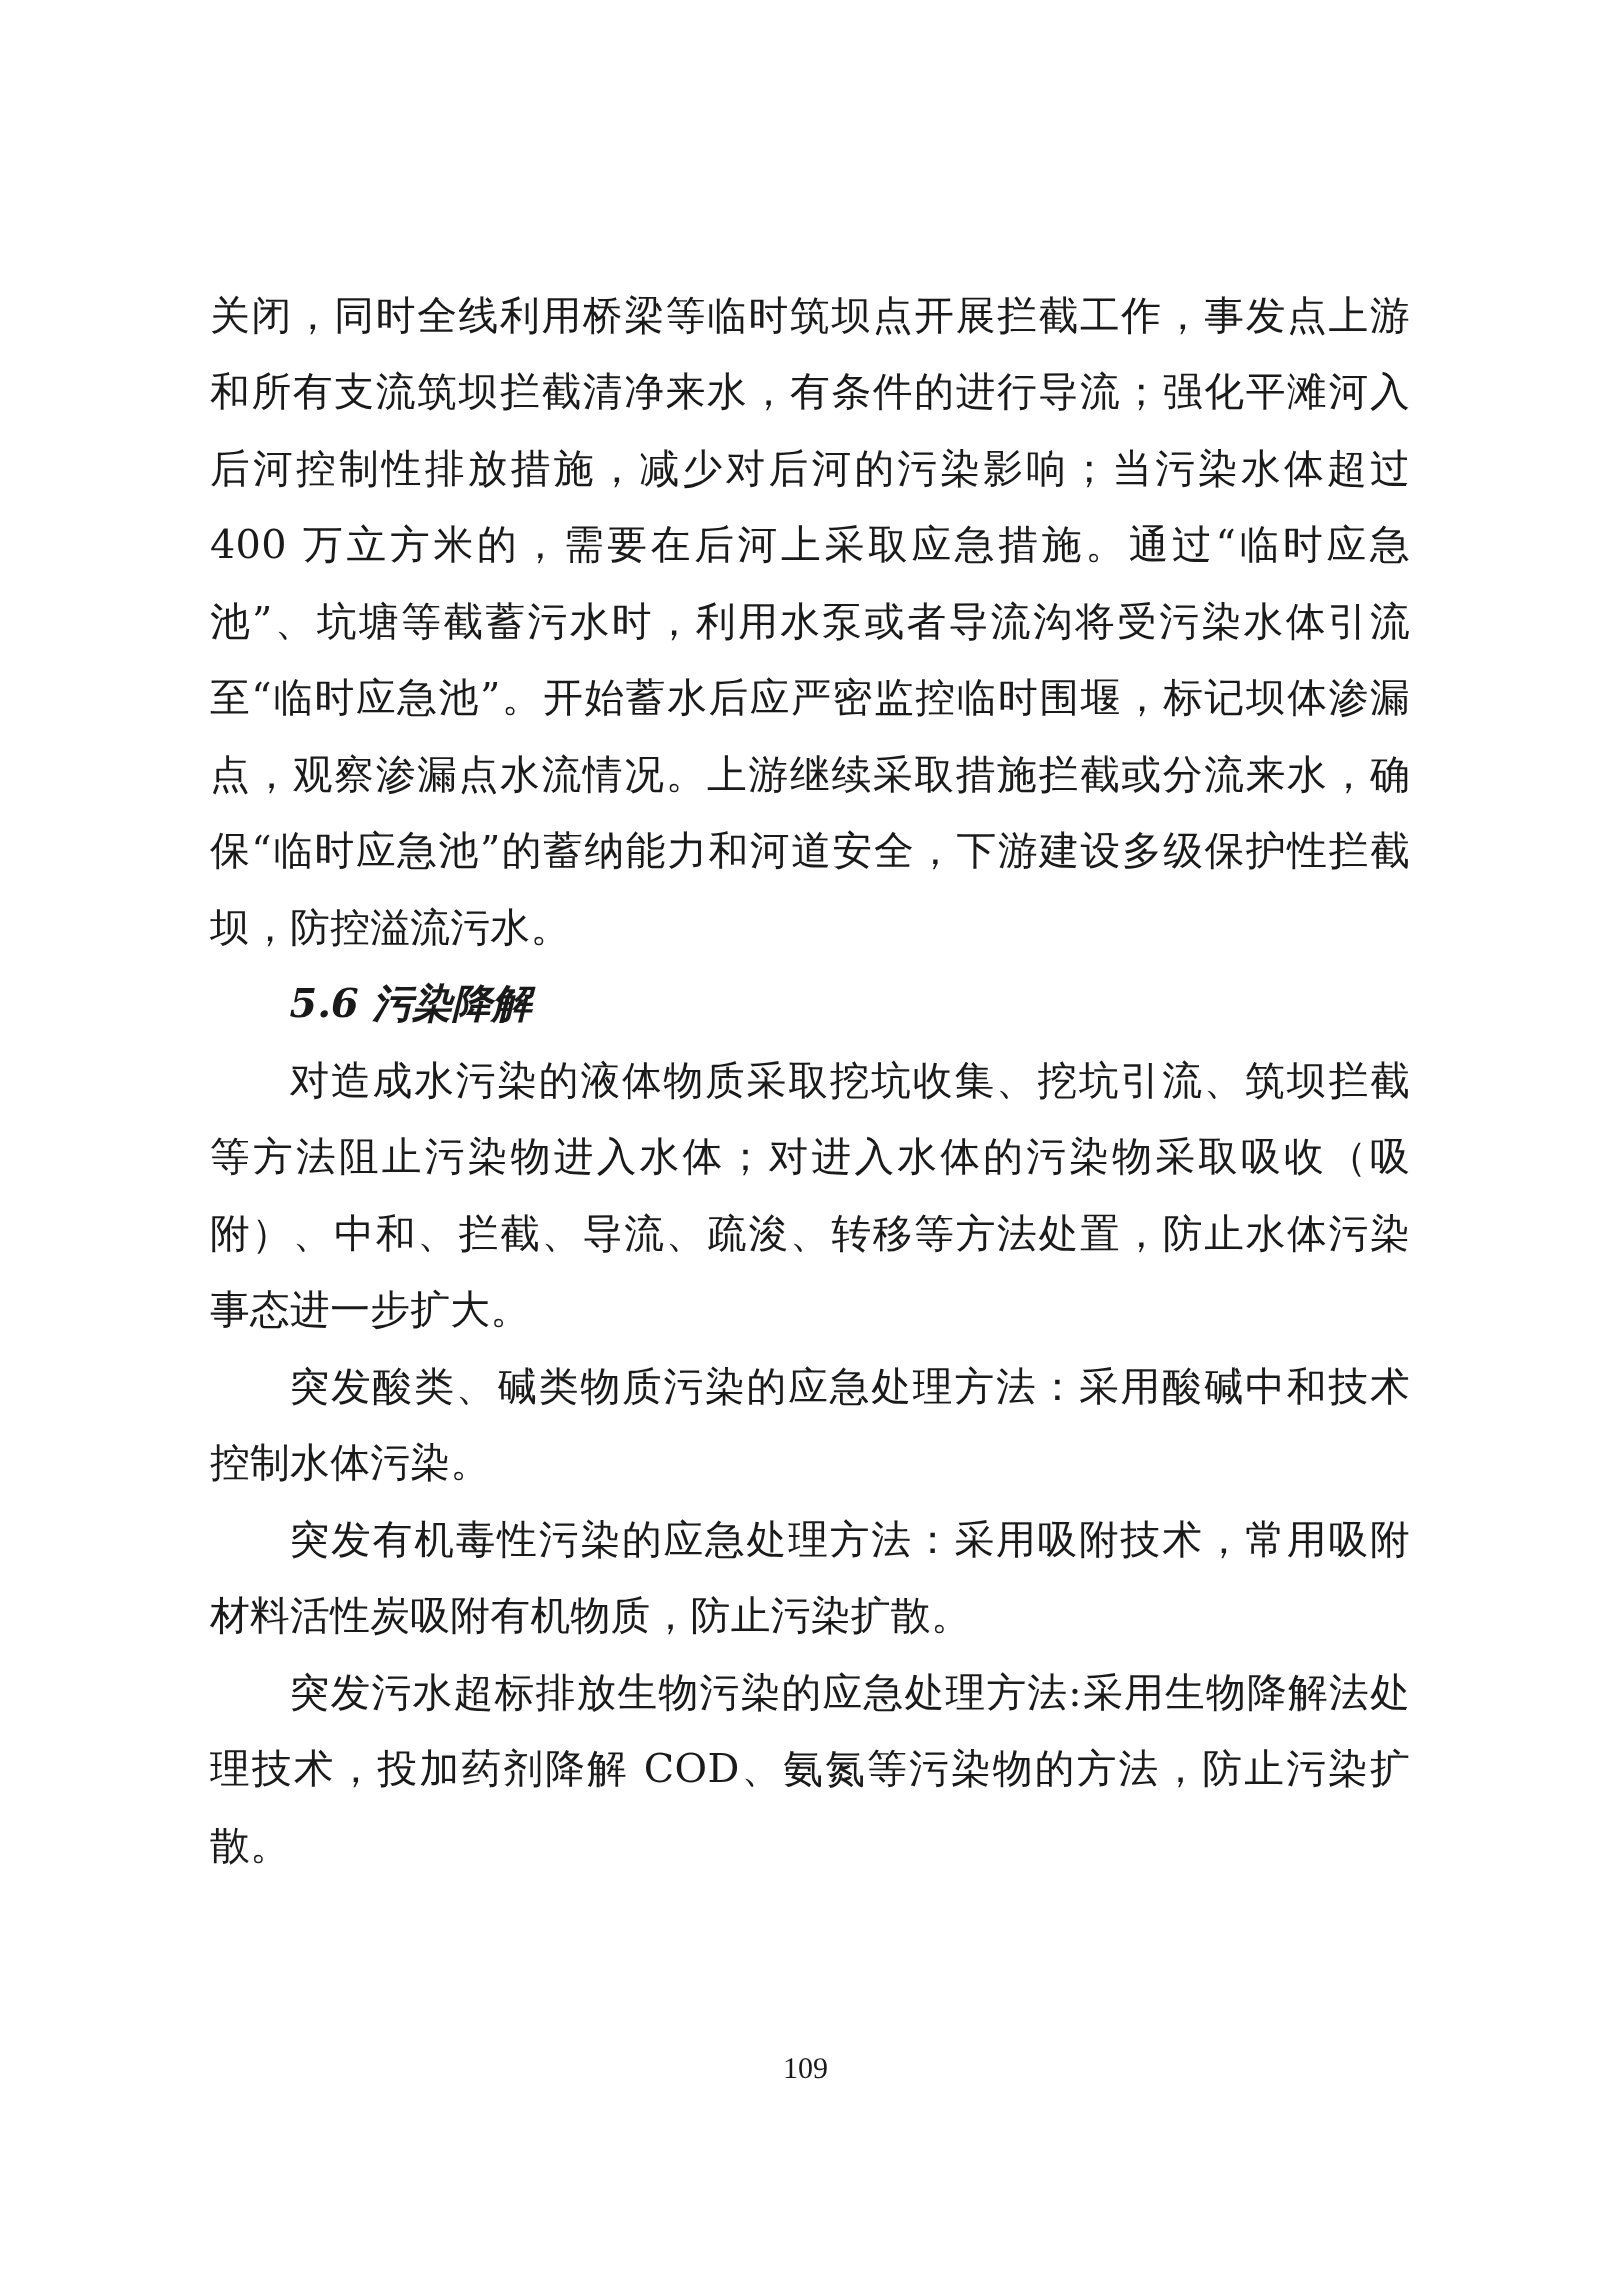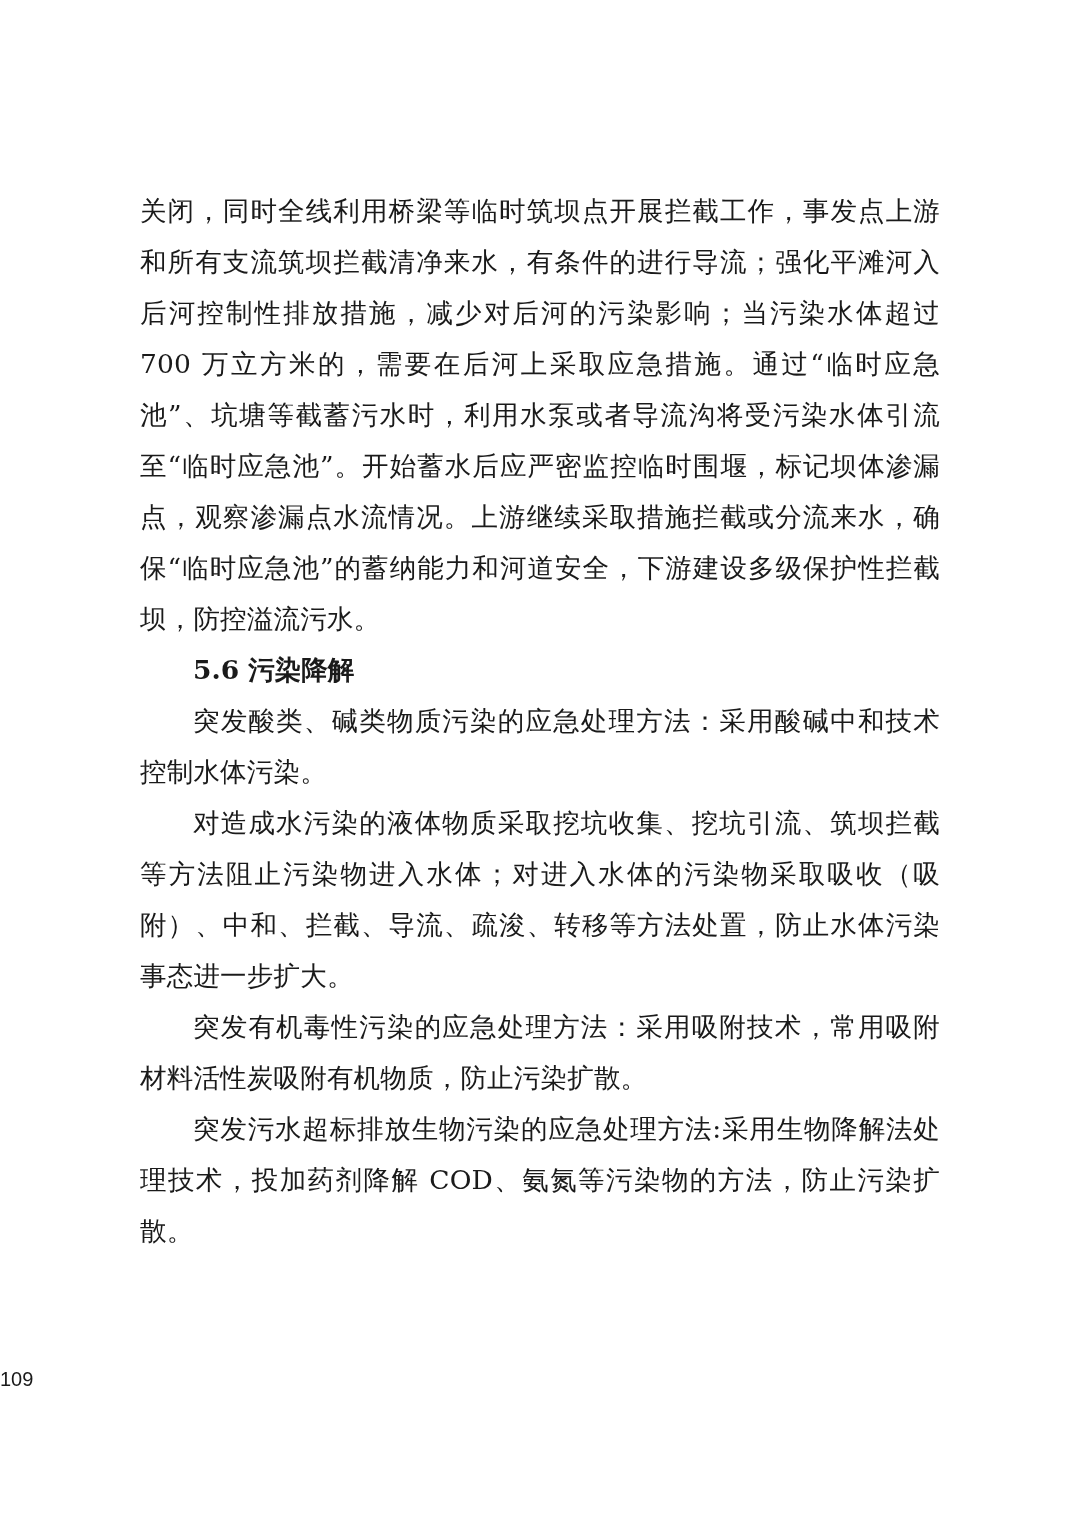--- a/index.html
+++ b/index.html
@@ -35,46 +35,47 @@
   .para.indent {
     text-indent: 2em;
   }
   .heading {
     font-family: "DejaVu Serif", "Liberation Serif", serif;
     font-size: 26.5px;
     line-height: 51px;
     color: #1a1a1a;
     margin: 0;
     text-indent: 2em;
+    font-style: italic;
   }
   .page-number {
     position: absolute;
     left: 0;
     right: 0;
     top: 1368px;
-    text-align: left;
-    font-family: Liberation Sans, sans-serif;
+    text-align: center;
+    font-family: Liberation Serif, serif;
     font-size: 20px;
     color: #1a1a1a;
   }
 </style>
 </head>
 <body>
 
 <div class="page">
 
   <div class="content">
 
-    <p class="para">关闭，同时全线利用桥梁等临时筑坝点开展拦截工作，事发点上游和所有支流筑坝拦截清净来水，有条件的进行导流；强化平滩河入后河控制性排放措施，减少对后河的污染影响；当污染水体超过 700 万立方米的，需要在后河上采取应急措施。通过“临时应急池”、坑塘等截蓄污水时，利用水泵或者导流沟将受污染水体引流至“临时应急池”。开始蓄水后应严密监控临时围堰，标记坝体渗漏点，观察渗漏点水流情况。上游继续采取措施拦截或分流来水，确保“临时应急池”的蓄纳能力和河道安全，下游建设多级保护性拦截坝，防控溢流污水。</p>
+    <p class="para">关闭，同时全线利用桥梁等临时筑坝点开展拦截工作，事发点上游和所有支流筑坝拦截清净来水，有条件的进行导流；强化平滩河入后河控制性排放措施，减少对后河的污染影响；当污染水体超过 400 万立方米的，需要在后河上采取应急措施。通过“临时应急池”、坑塘等截蓄污水时，利用水泵或者导流沟将受污染水体引流至“临时应急池”。开始蓄水后应严密监控临时围堰，标记坝体渗漏点，观察渗漏点水流情况。上游继续采取措施拦截或分流来水，确保“临时应急池”的蓄纳能力和河道安全，下游建设多级保护性拦截坝，防控溢流污水。</p>
 
     <h2 class="heading">5.6 污染降解</h2>
 
+    <p class="para indent">对造成水污染的液体物质采取挖坑收集、挖坑引流、筑坝拦截等方法阻止污染物进入水体；对进入水体的污染物采取吸收（吸附）、中和、拦截、导流、疏浚、转移等方法处置，防止水体污染事态进一步扩大。</p>
+
     <p class="para indent">突发酸类、碱类物质污染的应急处理方法：采用酸碱中和技术控制水体污染。</p>
-
-    <p class="para indent">对造成水污染的液体物质采取挖坑收集、挖坑引流、筑坝拦截等方法阻止污染物进入水体；对进入水体的污染物采取吸收（吸附）、中和、拦截、导流、疏浚、转移等方法处置，防止水体污染事态进一步扩大。</p>
 
 
     <p class="para indent">突发有机毒性污染的应急处理方法：采用吸附技术，常用吸附材料活性炭吸附有机物质，防止污染扩散。</p>
 
     <p class="para indent">突发污水超标排放生物污染的应急处理方法:采用生物降解法处理技术，投加药剂降解 COD、氨氮等污染物的方法，防止污染扩散。</p>
 
 
   </div>
 
   <div class="page-number">109</div>

